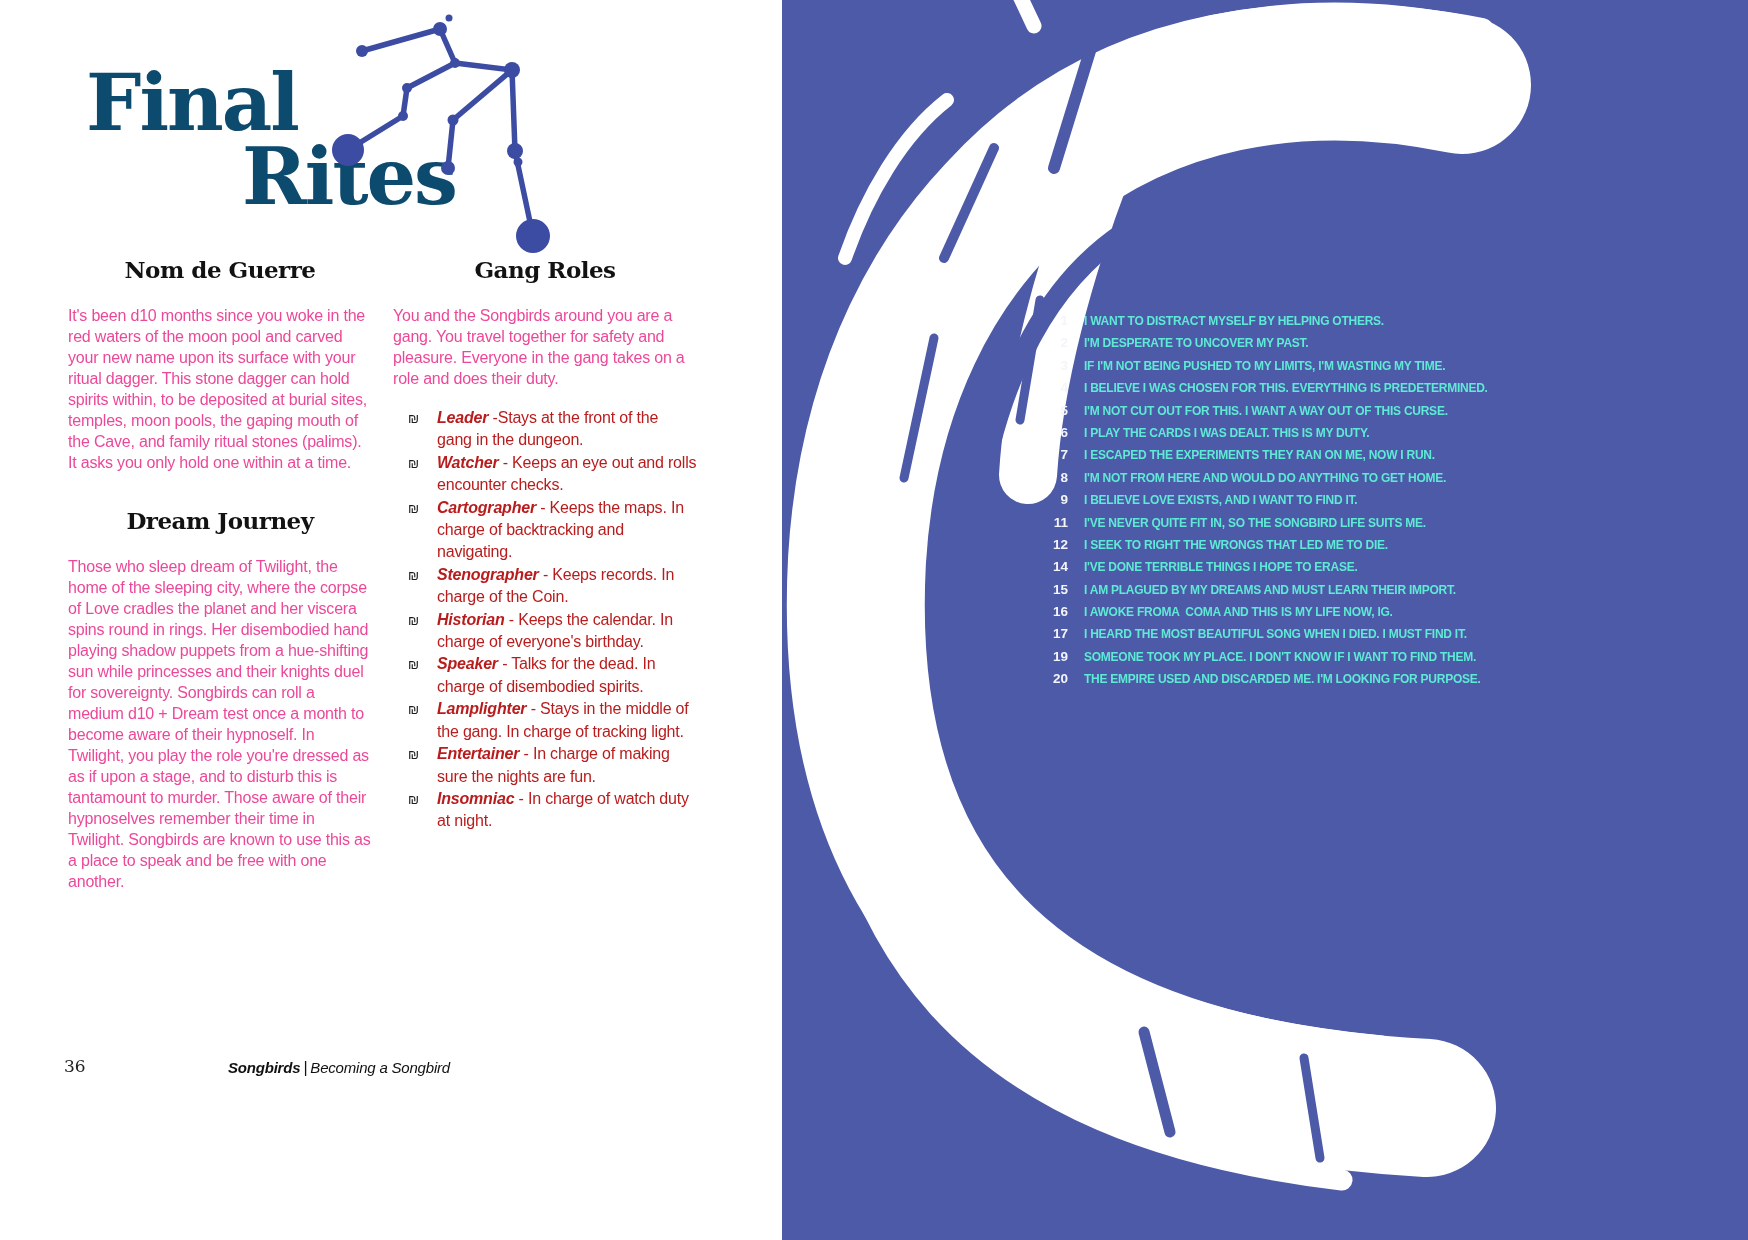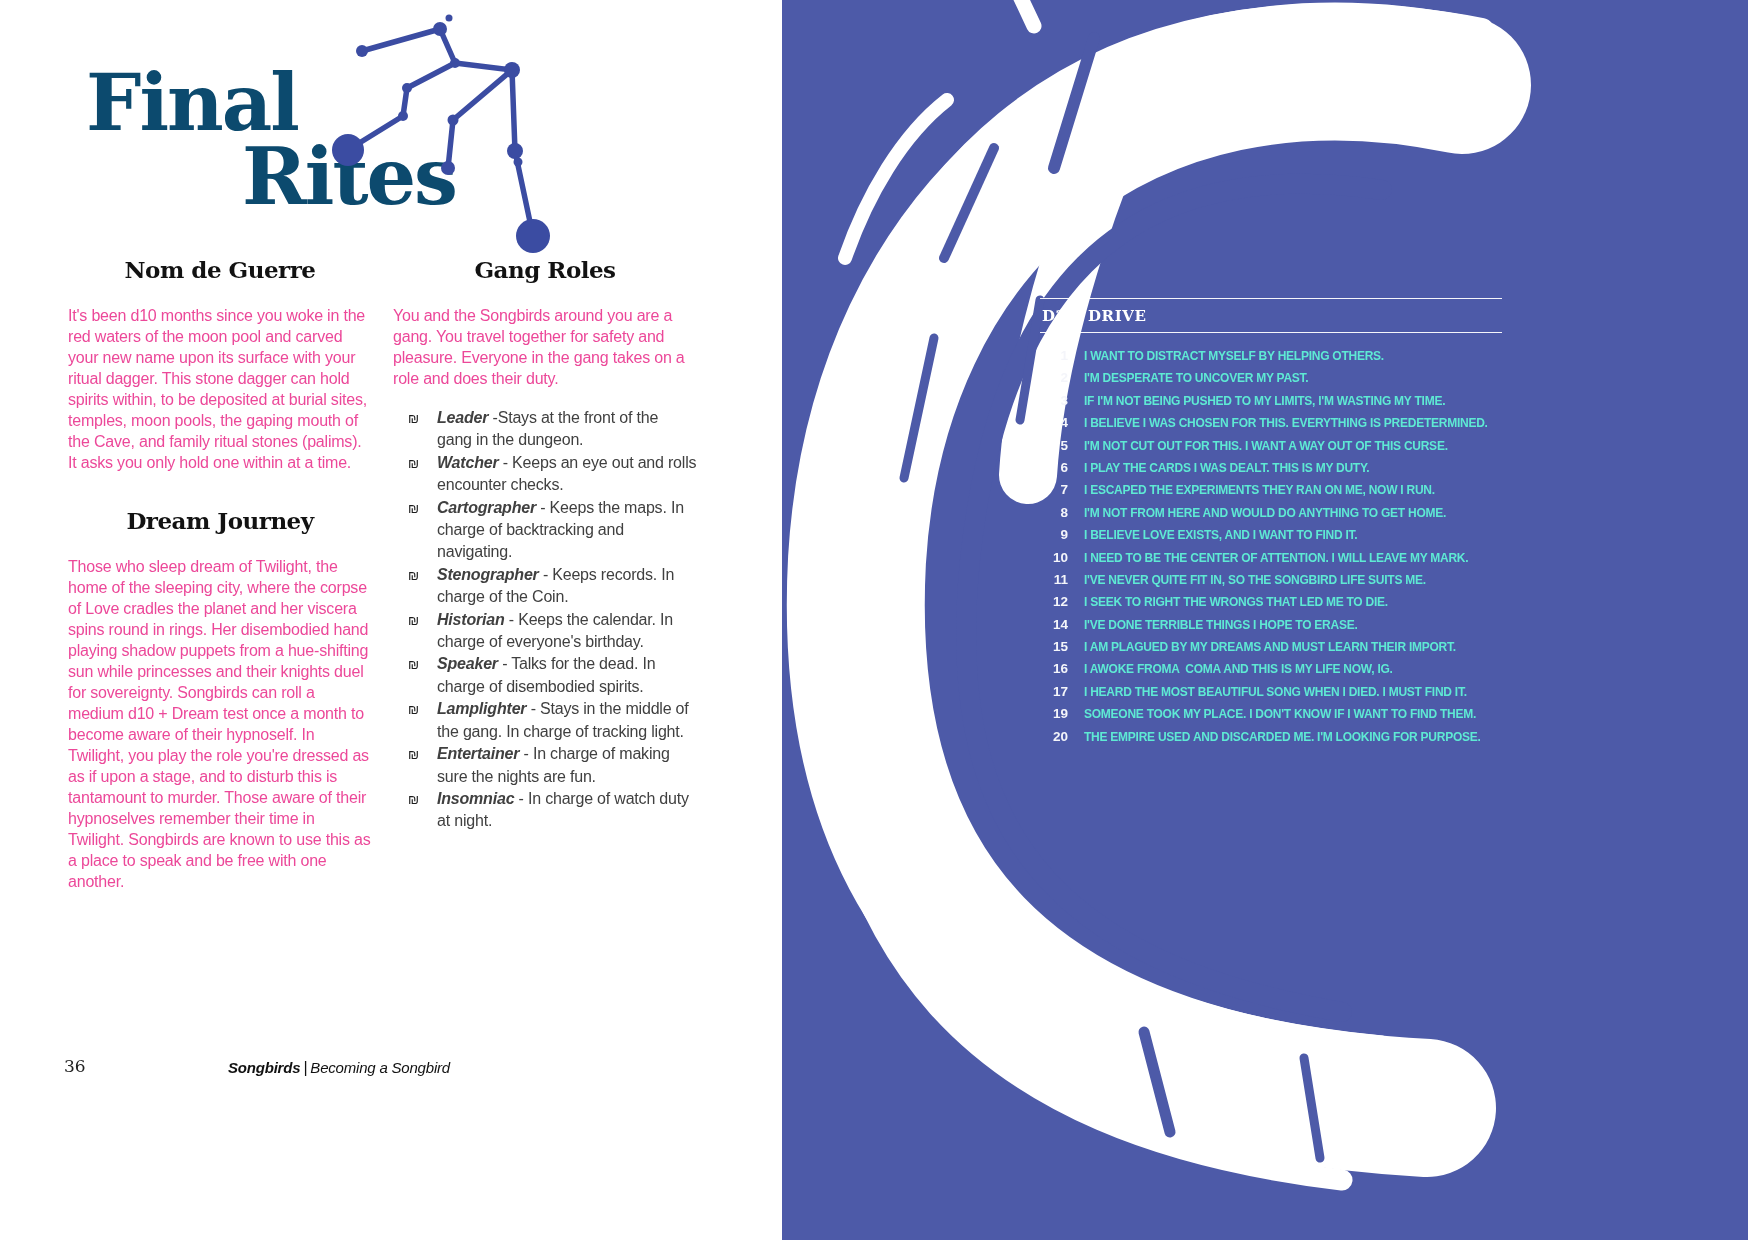--- a/index.html
+++ b/index.html
@@ -29,21 +29,21 @@
     font-size:16px;line-height:21px;letter-spacing:-0.2px;
     margin:0 0 8px 0;color:#ec4899;
   }
   .roles-list{margin-top:18px;}
   .role-item{display:flex;align-items:flex-start;margin:0;}
   .role-bullet{
     flex:none;width:29px;padding-left:15px;font-size:13px;line-height:22.4px;
     padding-top:1px;color:#1c1c1c;
   }
   .role-text{
-    flex:1;font-size:16px;line-height:22.4px;letter-spacing:-0.2px;color:#404040;
+    flex:1;font-size:16px;line-height:22.4px;letter-spacing:-0.2px;color:#b91c1c;
   }
   .role-name{font-weight:bold;font-style:italic;}
   .footer-page-number{
     position:absolute;left:64px;top:1056px;
     font-family:"DejaVu Serif","Liberation Serif",serif;font-size:17px;color:#222;
   }
   .footer-center{
     position:absolute;left:228px;top:1059px;font-size:15px;color:#111;
     font-style:italic;letter-spacing:-0.2px;
   }
@@ -193,24 +193,20 @@
       <path d="M 312,38 L 272,168" stroke="#4d5aa8" stroke-width="12"></path>
       <path d="M 212,148 L 162,258" stroke="#4d5aa8" stroke-width="10"></path>
       <path d="M 258,300 L 238,420" stroke="#4d5aa8" stroke-width="9"></path>
       <path d="M 152,338 L 122,478" stroke="#4d5aa8" stroke-width="9"></path>
       <path d="M 362,1032 L 388,1132" stroke="#4d5aa8" stroke-width="11"></path>
       <path d="M 522,1058 L 538,1158" stroke="#4d5aa8" stroke-width="9"></path>
     </g>
   </svg>
 
   <div class="drive-table">
-    <div class="drive-header">
-      <span class="drive-header-die">D20</span>
-      <span>DRIVE</span>
-    </div>
     <div class="drive-rows">
       <div class="drive-row">
           <span class="drive-num">1</span>
           <span class="drive-text">I WANT TO DISTRACT MYSELF BY HELPING OTHERS.</span>
         </div>
       <div class="drive-row">
           <span class="drive-num">2</span>
           <span class="drive-text">I'M DESPERATE TO UNCOVER MY PAST.</span>
         </div>
       <div class="drive-row">
@@ -235,24 +231,20 @@
         </div>
       <div class="drive-row">
           <span class="drive-num">8</span>
           <span class="drive-text">I'M NOT FROM HERE AND WOULD DO ANYTHING TO GET HOME.</span>
         </div>
       <div class="drive-row">
           <span class="drive-num">9</span>
           <span class="drive-text">I BELIEVE LOVE EXISTS, AND I WANT TO FIND IT.</span>
         </div>
       <div class="drive-row">
-          <span class="drive-num">10</span>
-          <span class="drive-text">I NEED TO BE THE CENTER OF ATTENTION. I WILL LEAVE MY MARK.</span>
-        </div>
-      <div class="drive-row">
           <span class="drive-num">11</span>
           <span class="drive-text">I'VE NEVER QUITE FIT IN, SO THE SONGBIRD LIFE SUITS ME.</span>
         </div>
       <div class="drive-row">
           <span class="drive-num">12</span>
           <span class="drive-text">I SEEK TO RIGHT THE WRONGS THAT LED ME TO DIE.</span>
         </div>
       <div class="drive-row">
           <span class="drive-num">14</span>
           <span class="drive-text">I'VE DONE TERRIBLE THINGS I HOPE TO ERASE.</span>

